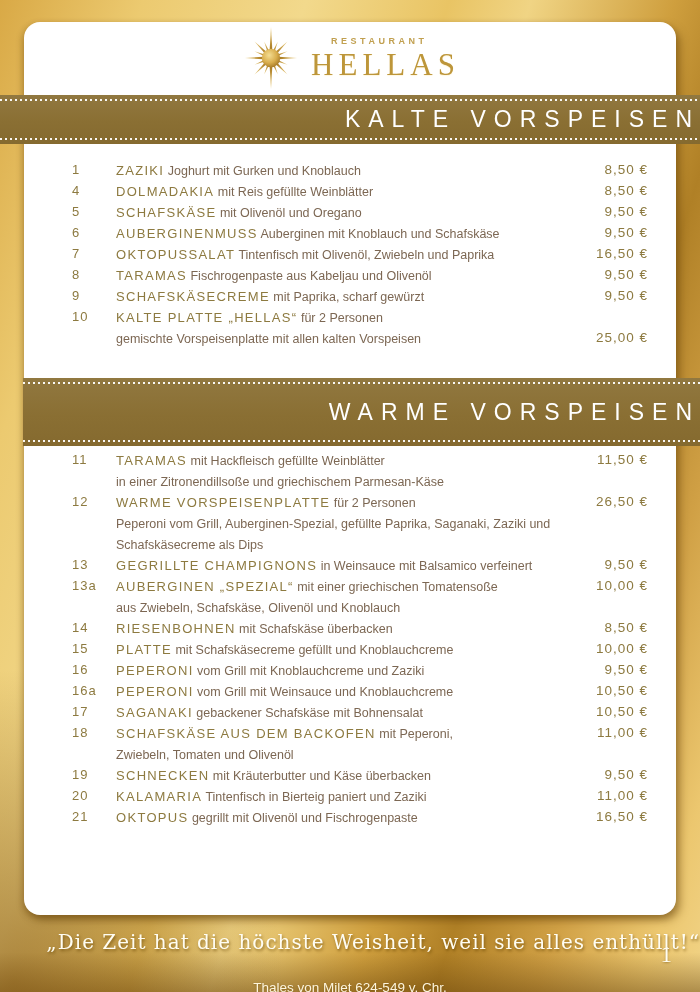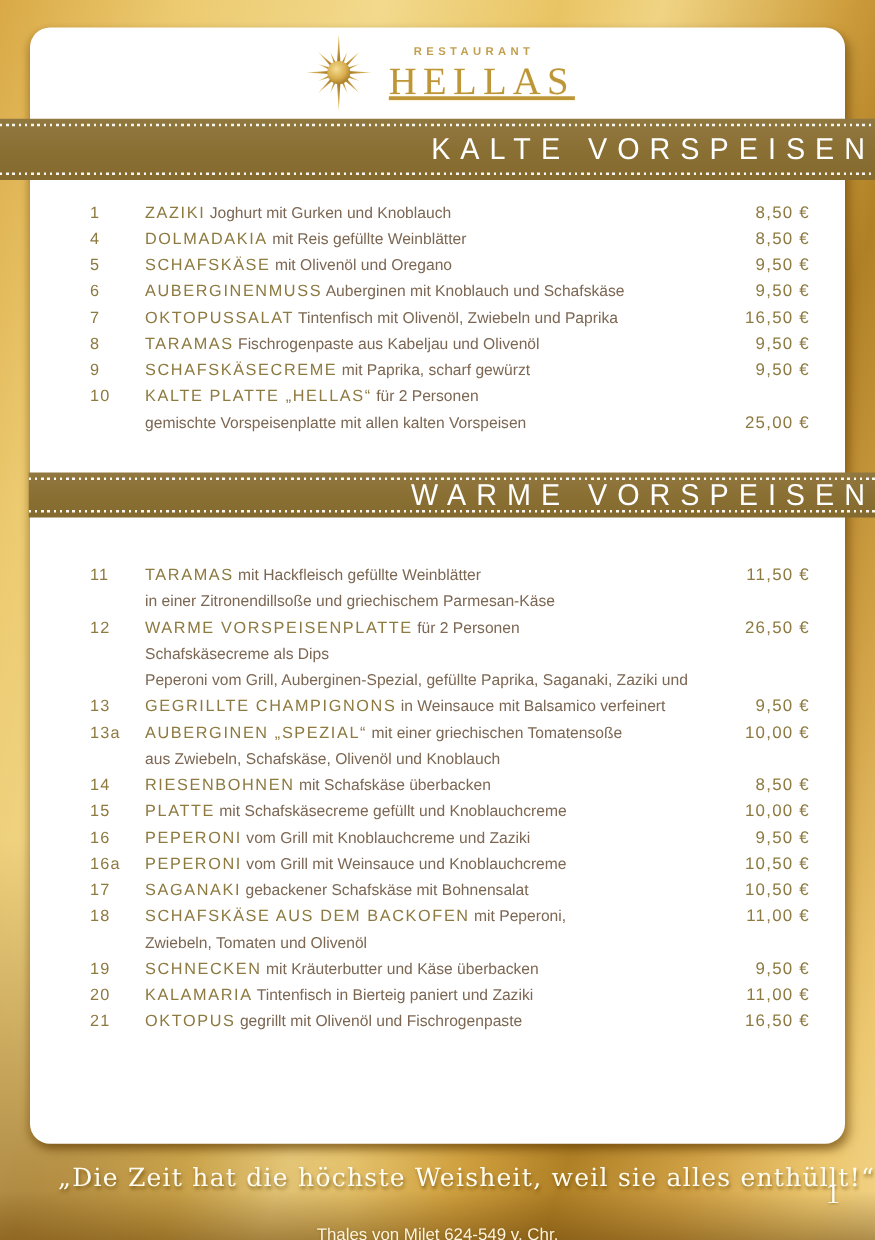--- a/index.html
+++ b/index.html
@@ -24,40 +24,40 @@
     position:absolute;top:26px;left:0;right:0;z-index:2;
     display:flex;justify-content:center;align-items:center;gap:9px;
   }
   .logo-text{display:flex;flex-direction:column;line-height:1;}
   .logo-restaurant{
     font-size:9px;letter-spacing:3.5px;color:#c1a050;font-weight:bold;
     margin:0 0 3px 20px;
   }
   .logo-name{
     font-family:"Liberation Serif",serif;font-size:31px;letter-spacing:5px;
-    color:#bd963a;text-shadow:0 1px 1px rgba(255,240,200,.6);text-decoration:underline;
+    color:#bd963a;text-shadow:0 1px 1px rgba(255,240,200,.6);
   }
   
   .band{
     position:absolute;left:0;right:0;height:49px;z-index:3;
     background:linear-gradient(180deg,#917840 0%,#8a6f33 55%,#856a2f 100%);
     display:flex;align-items:center;justify-content:flex-end;
   }
   .band::before,.band::after{
     content:"";position:absolute;left:0;right:0;height:2px;
     background-image:repeating-linear-gradient(90deg, rgba(255,255,255,.95) 0 2px, transparent 2px 5px);
   }
   .band::before{top:4px;}
   .band::after{bottom:4px;}
   .band-title{
     color:#ffffff;font-size:23px;letter-spacing:8px;font-weight:400;
     font-family:"Liberation Sans",sans-serif;transform:scaleY(1.05);
   }
   .band1{top:95px;}
-  .band2{top:378px;height:36px;margin-left:23px;}
+  .band2{top:378px;height:68px;margin-left:23px;}
   
   .menu-list{position:absolute;left:36px;right:52px;z-index:2;}
   .list1{top:159px;}
   .list2{top:449px;}
   .row{position:relative;height:21px;line-height:21px;white-space:nowrap;margin-left:36px;}
   .num{
     display:inline-block;width:44px;vertical-align:top;
     color:#8d7a40;font-size:13px;letter-spacing:1px;
   }
   .txt{font-size:12.5px;}
@@ -179,22 +179,22 @@
     </div>
 
   <div class="band band2">
     <span class="band-title">WARME VORSPEISEN</span>
   </div>
 
   <div class="menu-list list2">
       <div class="row"><span class="num">11</span><span class="txt"><span class="nm">TARAMAS</span> <span class="ds">mit Hackfleisch gefüllte Weinblätter</span></span><span class="price">11,50 €</span></div>
       <div class="row"><span class="num"></span><span class="txt"><span class="ds">in einer Zitronendillsoße und griechischem Parmesan-Käse</span></span></div>
       <div class="row"><span class="num">12</span><span class="txt"><span class="nm">WARME VORSPEISENPLATTE</span> <span class="ds">für 2 Personen</span></span><span class="price">26,50 €</span></div>
+      <div class="row"><span class="num"></span><span class="txt"><span class="ds">Peperoni vom Grill, Auberginen-Spezial, gefüllte Paprika, Saganaki, Zaziki und</span></span></div>
       <div class="row"><span class="num"></span><span class="txt"><span class="ds">Schafskäsecreme als Dips</span></span></div>
-      <div class="row"><span class="num"></span><span class="txt"><span class="ds">Peperoni vom Grill, Auberginen-Spezial, gefüllte Paprika, Saganaki, Zaziki und</span></span></div>
       <div class="row"><span class="num">13</span><span class="txt"><span class="nm">GEGRILLTE CHAMPIGNONS</span> <span class="ds">in Weinsauce mit Balsamico verfeinert</span></span><span class="price">9,50 €</span></div>
       <div class="row"><span class="num">13a</span><span class="txt"><span class="nm">AUBERGINEN „SPEZIAL“</span> <span class="ds">mit einer griechischen Tomatensoße</span></span><span class="price">10,00 €</span></div>
       <div class="row"><span class="num"></span><span class="txt"><span class="ds">aus Zwiebeln, Schafskäse, Olivenöl und Knoblauch</span></span></div>
       <div class="row"><span class="num">14</span><span class="txt"><span class="nm">RIESENBOHNEN</span> <span class="ds">mit Schafskäse überbacken</span></span><span class="price">8,50 €</span></div>
       <div class="row"><span class="num">15</span><span class="txt"><span class="nm">PLATTE</span> <span class="ds">mit Schafskäsecreme gefüllt und Knoblauchcreme</span></span><span class="price">10,00 €</span></div>
       <div class="row"><span class="num">16</span><span class="txt"><span class="nm">PEPERONI</span> <span class="ds">vom Grill mit Knoblauchcreme und Zaziki</span></span><span class="price">9,50 €</span></div>
       <div class="row"><span class="num">16a</span><span class="txt"><span class="nm">PEPERONI</span> <span class="ds">vom Grill mit Weinsauce und Knoblauchcreme</span></span><span class="price">10,50 €</span></div>
       <div class="row"><span class="num">17</span><span class="txt"><span class="nm">SAGANAKI</span> <span class="ds">gebackener Schafskäse mit Bohnensalat</span></span><span class="price">10,50 €</span></div>
       <div class="row"><span class="num">18</span><span class="txt"><span class="nm">SCHAFSKÄSE AUS DEM BACKOFEN</span> <span class="ds">mit Peperoni,</span></span><span class="price">11,00 €</span></div>
       <div class="row"><span class="num"></span><span class="txt"><span class="ds">Zwiebeln, Tomaten und Olivenöl</span></span></div>

